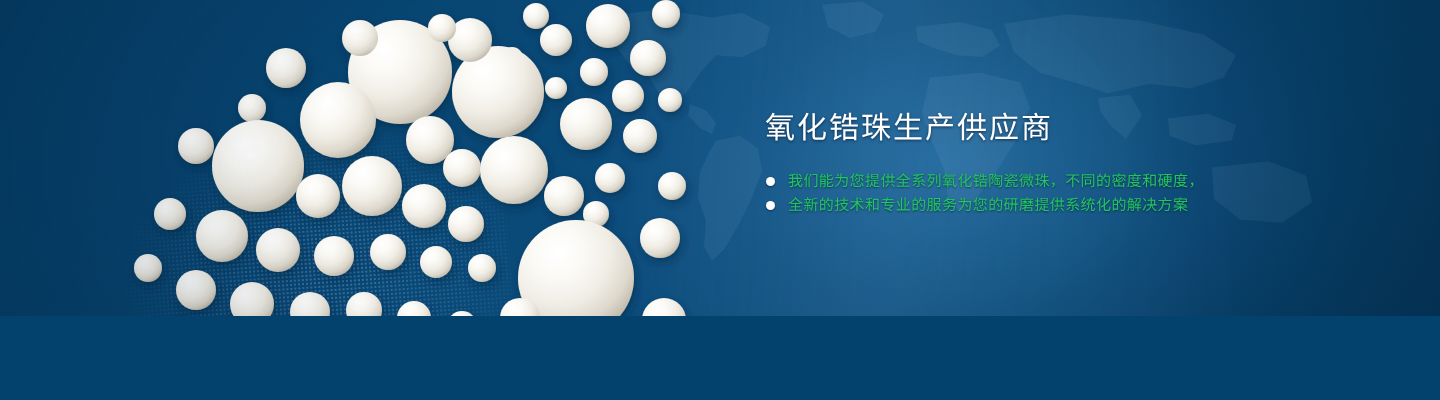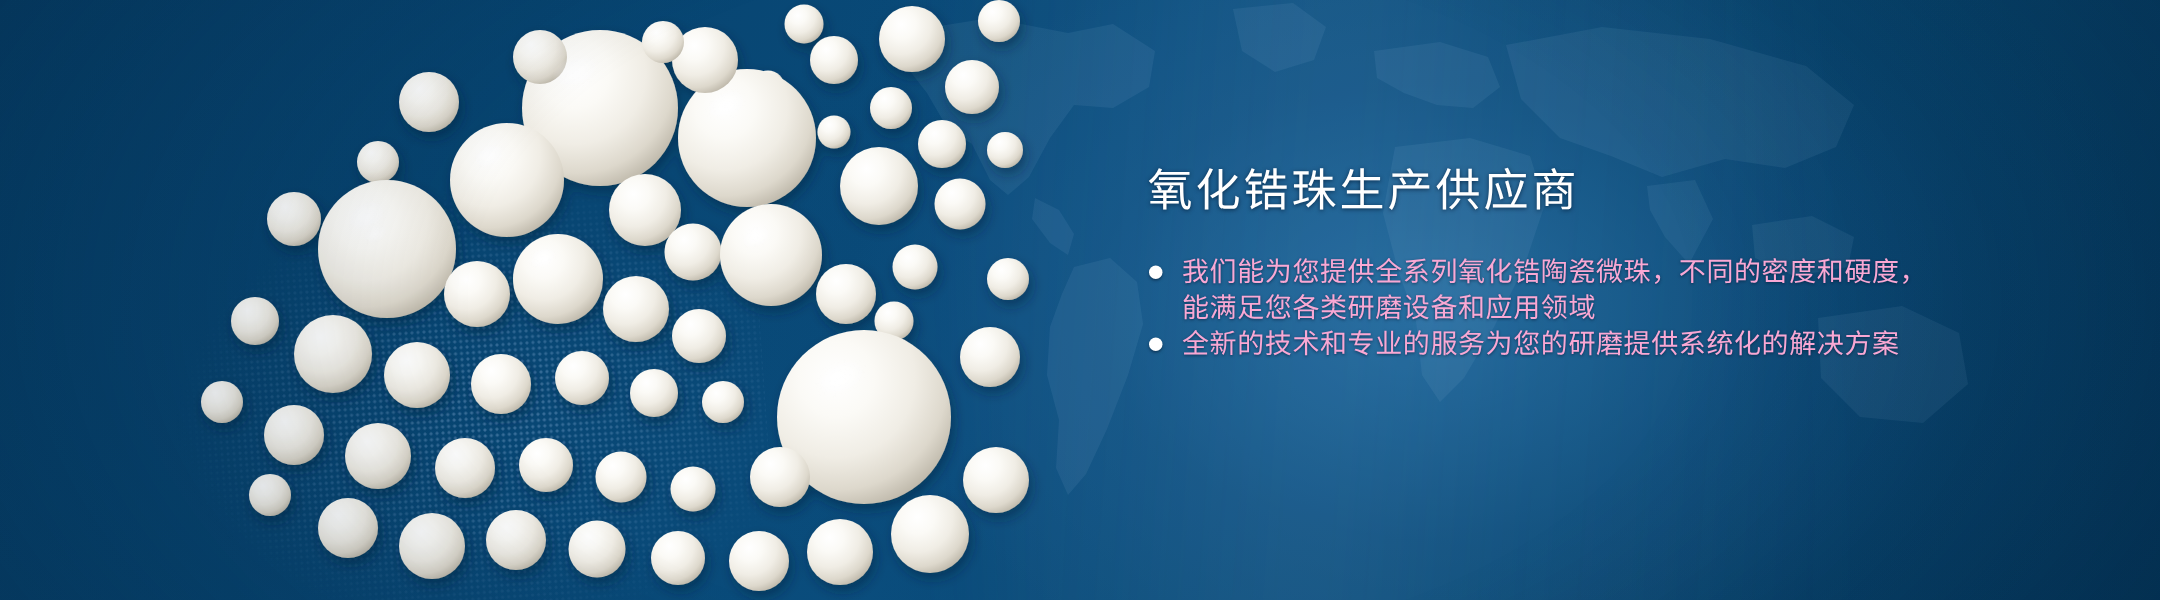--- a/index.html
+++ b/index.html
@@ -7,21 +7,21 @@
   html, body {
     width:1440px; height:400px;
     overflow:hidden;
     background:#04426e;
     font-family:"Liberation Sans","DejaVu Sans",sans-serif;
   }
 
   .banner {
     position:relative;
     width:1440px;
-    height:400px;
+    height:316px;
     overflow:hidden;
     background:#06436f;
     padding-left:48px;
   }
 
   
   .bg-base {
     position:absolute; inset:0;
     background:
       radial-gradient(ellipse 620px 420px at 66% 52%,
@@ -102,23 +102,23 @@
     white-space:nowrap;
   }
 
   .bullets {
     list-style:none;
     margin-top:21px;
   }
   .bullet {
     position:relative;
     padding-left:23px;
-    font-size:18px;
+    font-size:15px;
     line-height:24px;
-    color:#f9a8d4;
+    color:#22c55e;
     letter-spacing:0.4px;
     text-shadow:0 1px 2px rgba(0,22,45,0.60);
   }
   .bullet + .bullet { margin-top:0; }
   .dot {
     position:absolute;
     left:1px; top:8px;
     width:9px; height:9px;
     border-radius:50%;
     background:#ffffff;
@@ -272,21 +272,20 @@
 
   <div class="content">
 
     <h1 class="headline">氧化锆珠生产供应商</h1>
 
     <ul class="bullets">
 
       <li class="bullet">
         <span class="dot"></span>
         <span class="bullet-line">我们能为您提供全系列氧化锆陶瓷微珠，不同的密度和硬度，</span>
-        <span class="bullet-line cont">能满足您各类研磨设备和应用领域</span>
       </li>
 
       <li class="bullet">
         <span class="dot"></span>
         <span class="bullet-line">全新的技术和专业的服务为您的研磨提供系统化的解决方案</span>
       </li>
 
 
     </ul>
   </div>

